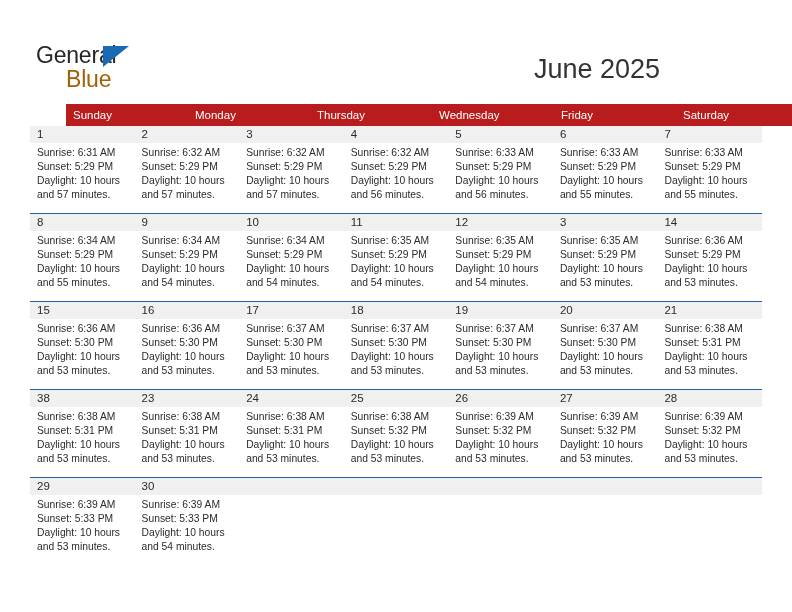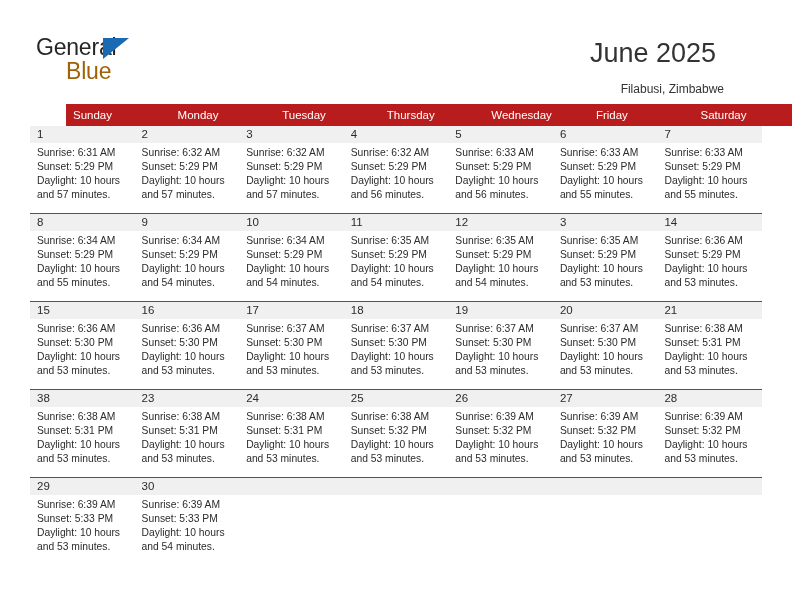--- a/index.html
+++ b/index.html
@@ -19,24 +19,23 @@
     position: relative;
     width: 792px;
     height: 612px;
     box-sizing: border-box;
   }
 
   
   .top-header {
     position: absolute;
     left: 0;
-    top: 0;
+    top: 8px;
     width: 712px;
     height: 100px;
-    padding-left: 48px;
   }
   .brand {
     position: absolute;
     left: 36px;
     top: 34px;
     width: 170px;
     height: 52px;
   }
   .brand-general {
     position: absolute;
@@ -70,21 +69,21 @@
     right: 36px;
     top: 28px;
     text-align: right;
   }
   .cal-title {
     font-size: 27px;
     color: #333333;
     line-height: 34px;
     white-space: nowrap;
     font-weight: normal;
-    margin: 8px;
+    margin: 16px;
   }
   .cal-subtitle {
     font-size: 12px;
     color: #333333;
     line-height: 22px;
     margin: 4px 0 0 16px;
     white-space: nowrap;
     font-weight: normal;
   }
 
@@ -169,21 +168,20 @@
       <h2 class="cal-subtitle">Filabusi, Zimbabwe</h2>
     </div>
 
   </div>
 
   <div class="calendar">
 
     <div class="weekday-row">
       <div class="weekday">Sunday</div>
       <div class="weekday">Monday</div>
-      <div class="weekday">Tuesday</div>
       <div class="weekday">Thursday</div>
       <div class="weekday">Wednesday</div>
       <div class="weekday">Friday</div>
       <div class="weekday">Saturday</div>
     </div>
 
     <div class="week-row first">
       <div class="day-cell">
         <div class="day-number">1</div>
         <div class="day-body">

